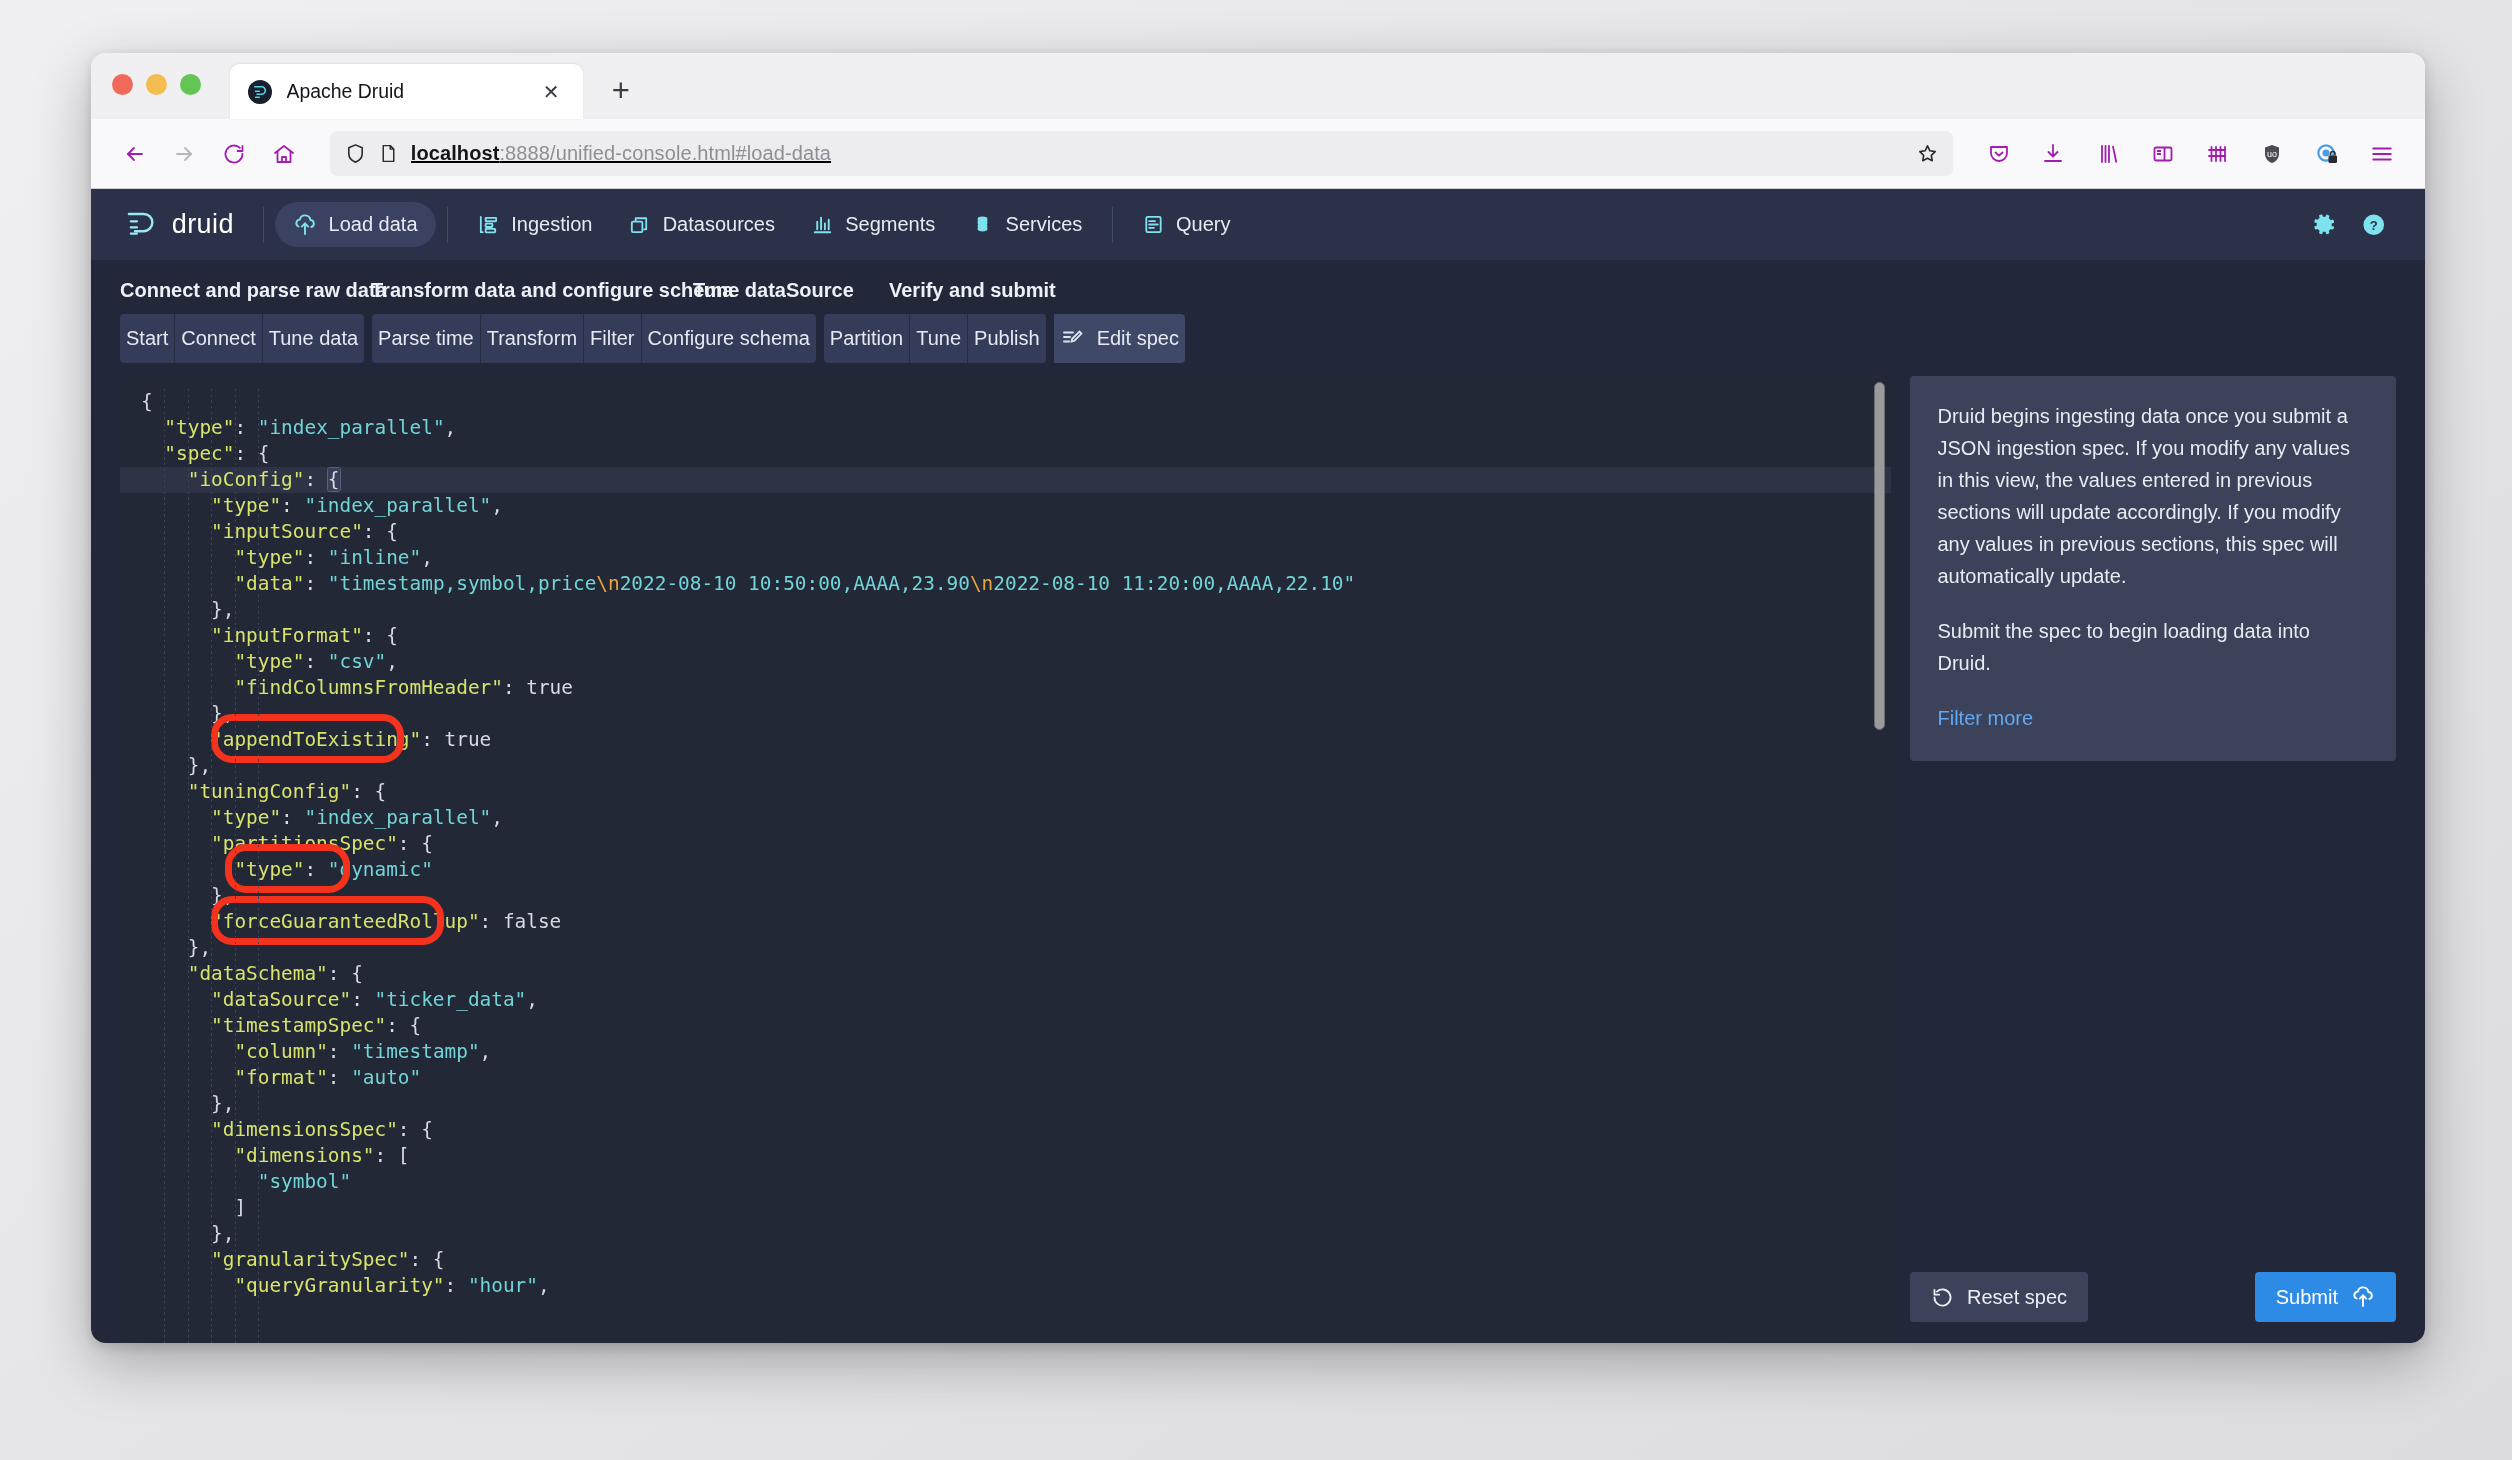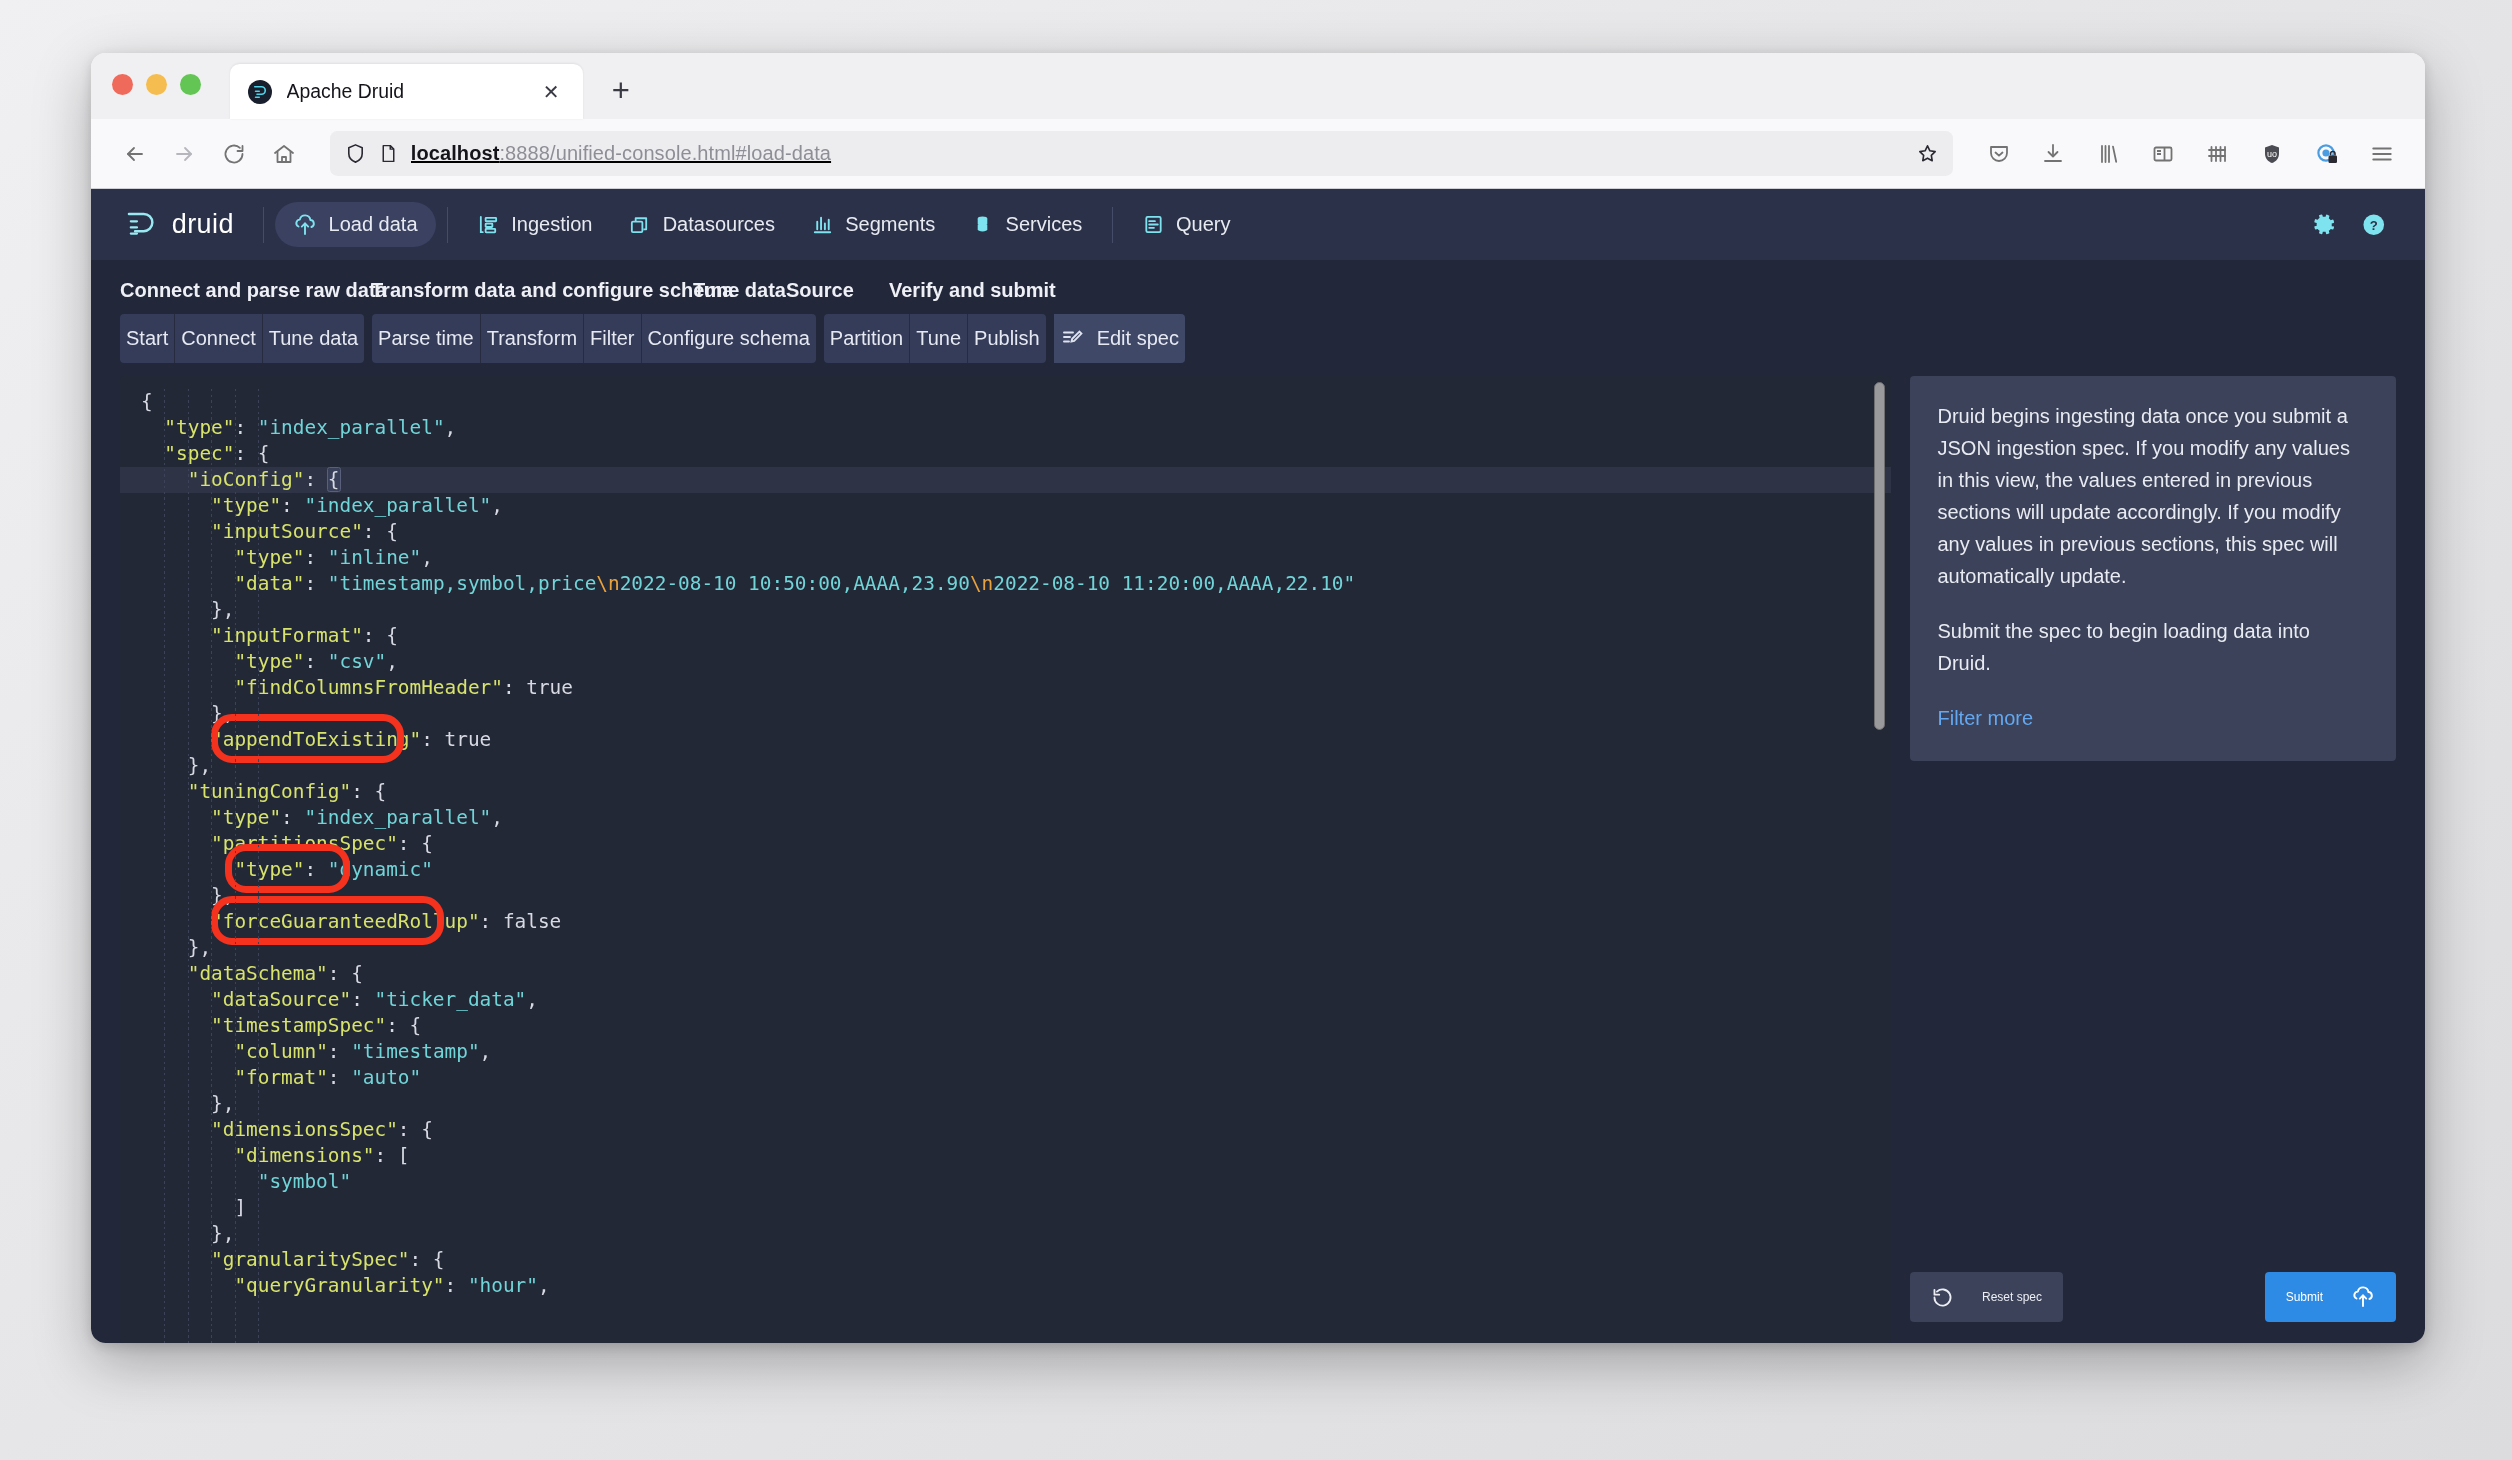--- a/index.html
+++ b/index.html
@@ -77,21 +77,21 @@
     background: #f9f9fb;
     border-bottom: 0.8px solid #cfcfd6;
     display: flex; align-items: center;
     padding: 0 21px;
     gap: 4.9px;
     flex: 0 0 auto;
   }
   .navbtn {
     width: 45px; height: 45px;
     display: flex; align-items: center; justify-content: center;
-    color: #737373;
+    color: #a21caf;
     flex: 0 0 auto;
   }
   .navbtn.disabled { color: #b6b6bd; }
   #urlbar {
     flex: 1 1 auto;
     margin: 0 18px;
     height: 45px;
     background: #ededf0;
     border-radius: 7.3px;
     display: flex; align-items: center;
@@ -245,23 +245,23 @@
   }
   #info p + p { margin-top: 23px; }
   #info a { color: #63a8f0; text-decoration: none; display: inline-block; margin-top: 23px; }
   #side-spacer { flex: 1 1 auto; }
   #side-actions {
     display: flex; align-items: center; justify-content: space-between;
     padding: 14.6px 0 21px 0;
   }
   .btn {
     height: 50px; border-radius: 4px;
-    display: flex; align-items: center; gap: 28px;
+    display: flex; align-items: center; gap: 13px;
     padding: 0 21px;
-    font-size: 12px;
+    font-size: 20px;
     white-space: nowrap;
   }
   .btn.secondary { background: #3b4259; color: #eceef4; }
   .btn.primary { background: #2d8ae5; color: #ffffff; }
 
   svg { display: block; }
 </style>
 </head>
 <body>
 

